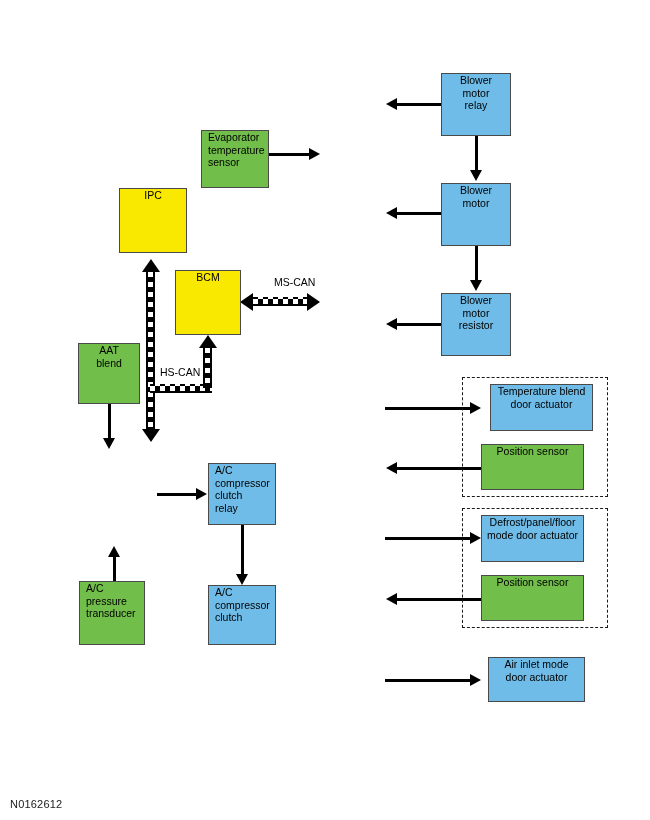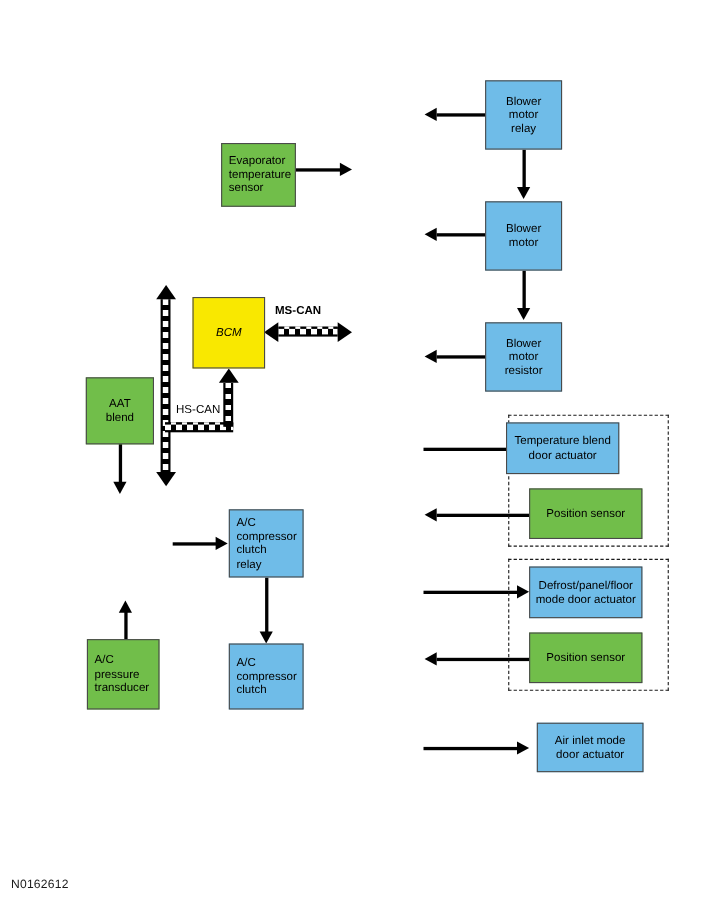--- a/index.html
+++ b/index.html
@@ -18,21 +18,20 @@
     overflow: hidden;
   }
   .node {
     position: absolute;
     box-sizing: border-box;
     border: 1.5px solid #4a4a4a;
     font-size: 10.5px;
     line-height: 12.5px;
     color: #000000;
     display: flex;
-    align-items: center;
     overflow: hidden;
   }
   .node .lbl {
     display: block;
     width: 100%;
     white-space: pre-line;
   }
   .fill-yellow { background: #F9E800; }
   .fill-blue   { background: #6FBCE8; }
   .fill-green  { background: #71BE4A; }
@@ -165,21 +164,21 @@
 
   <div class="ln hln" style="left:157px; top:493px; width:40px;"></div>
   <div class="arw arw-r" style="left:196px; top:488px;"></div>
 
   <div class="ln vln" style="left:241px; top:525px; height:50px;"></div>
   <div class="arw arw-d" style="left:235.5px; top:574px;"></div>
 
   <div class="bus bus-h" style="left:253px; top:297px; width:54px;"></div>
   <div class="barw barw-l" style="left:240px; top:292.5px;"></div>
   <div class="barw barw-r" style="left:307px; top:292.5px;"></div>
-  <div class="bus-label" style="left:250px; top:276px;font-weight:bold;">MS-CAN</div>
+  <div class="bus-label" style="left:274px; top:276px;">MS-CAN</div>
 
   <div class="bus bus-v" style="left:146px; top:272px; height:158px;"></div>
   <div class="barw barw-u" style="left:141.5px; top:259px;"></div>
   <div class="barw barw-d" style="left:141.5px; top:429px;"></div>
 
   <div class="bus bus-h" style="left:150px; top:384px; width:62px;"></div>
 
   <div class="bus bus-v" style="left:203px; top:348px; height:40px;"></div>
   <div class="barw barw-u" style="left:198.5px; top:335px;"></div>
   <div class="bus-label" style="left:160px; top:366px;">HS-CAN</div>
@@ -187,22 +186,25 @@
   <div class="group-box" style="left:462px; top:377px; width:146px; height:120px;"></div>
   <div class="group-box" style="left:462px; top:508px; width:146px; height:120px;"></div>
 
 
   <div class="node fill-green txt-left" style="left:201px; top:130px; width:68px; height:58px;">
     <span class="lbl">Evaporator
 temperature
 sensor</span>
   </div>
 
-
-  <div class="node fill-yellow txt-center" style="left:175px; top:270px; width:66px; height:65px;font-style:italic;">
+  <div class="node fill-yellow txt-center" style="left:119px; top:188px; width:68px; height:65px;">
+    <span class="lbl">IPC</span>
+  </div>
+
+  <div class="node fill-yellow txt-center" style="left:175px; top:270px; width:66px; height:65px;">
     <span class="lbl">BCM</span>
   </div>
 
   <div class="node fill-green txt-center" style="left:78px; top:343px; width:62px; height:61px;">
     <span class="lbl">AAT
 blend</span>
   </div>
 
 
   <div class="node fill-green txt-left" style="left:79px; top:581px; width:66px; height:64px;">
@@ -234,21 +236,21 @@
     <span class="lbl">Blower
 motor</span>
   </div>
 
   <div class="node fill-blue txt-center" style="left:441px; top:293px; width:70px; height:63px;">
     <span class="lbl">Blower
 motor
 resistor</span>
   </div>
 
-  <div class="node fill-blue txt-center" style="left:460px; top:384px; width:103px; height:47px;">
+  <div class="node fill-blue txt-center" style="left:490px; top:384px; width:103px; height:47px;">
     <span class="lbl">Temperature blend
 door actuator</span>
   </div>
 
   <div class="node fill-green txt-center" style="left:481px; top:444px; width:103px; height:46px;">
     <span class="lbl">Position sensor</span>
   </div>
 
   <div class="node fill-blue txt-center" style="left:481px; top:515px; width:103px; height:47px;">
     <span class="lbl">Defrost/panel/floor

